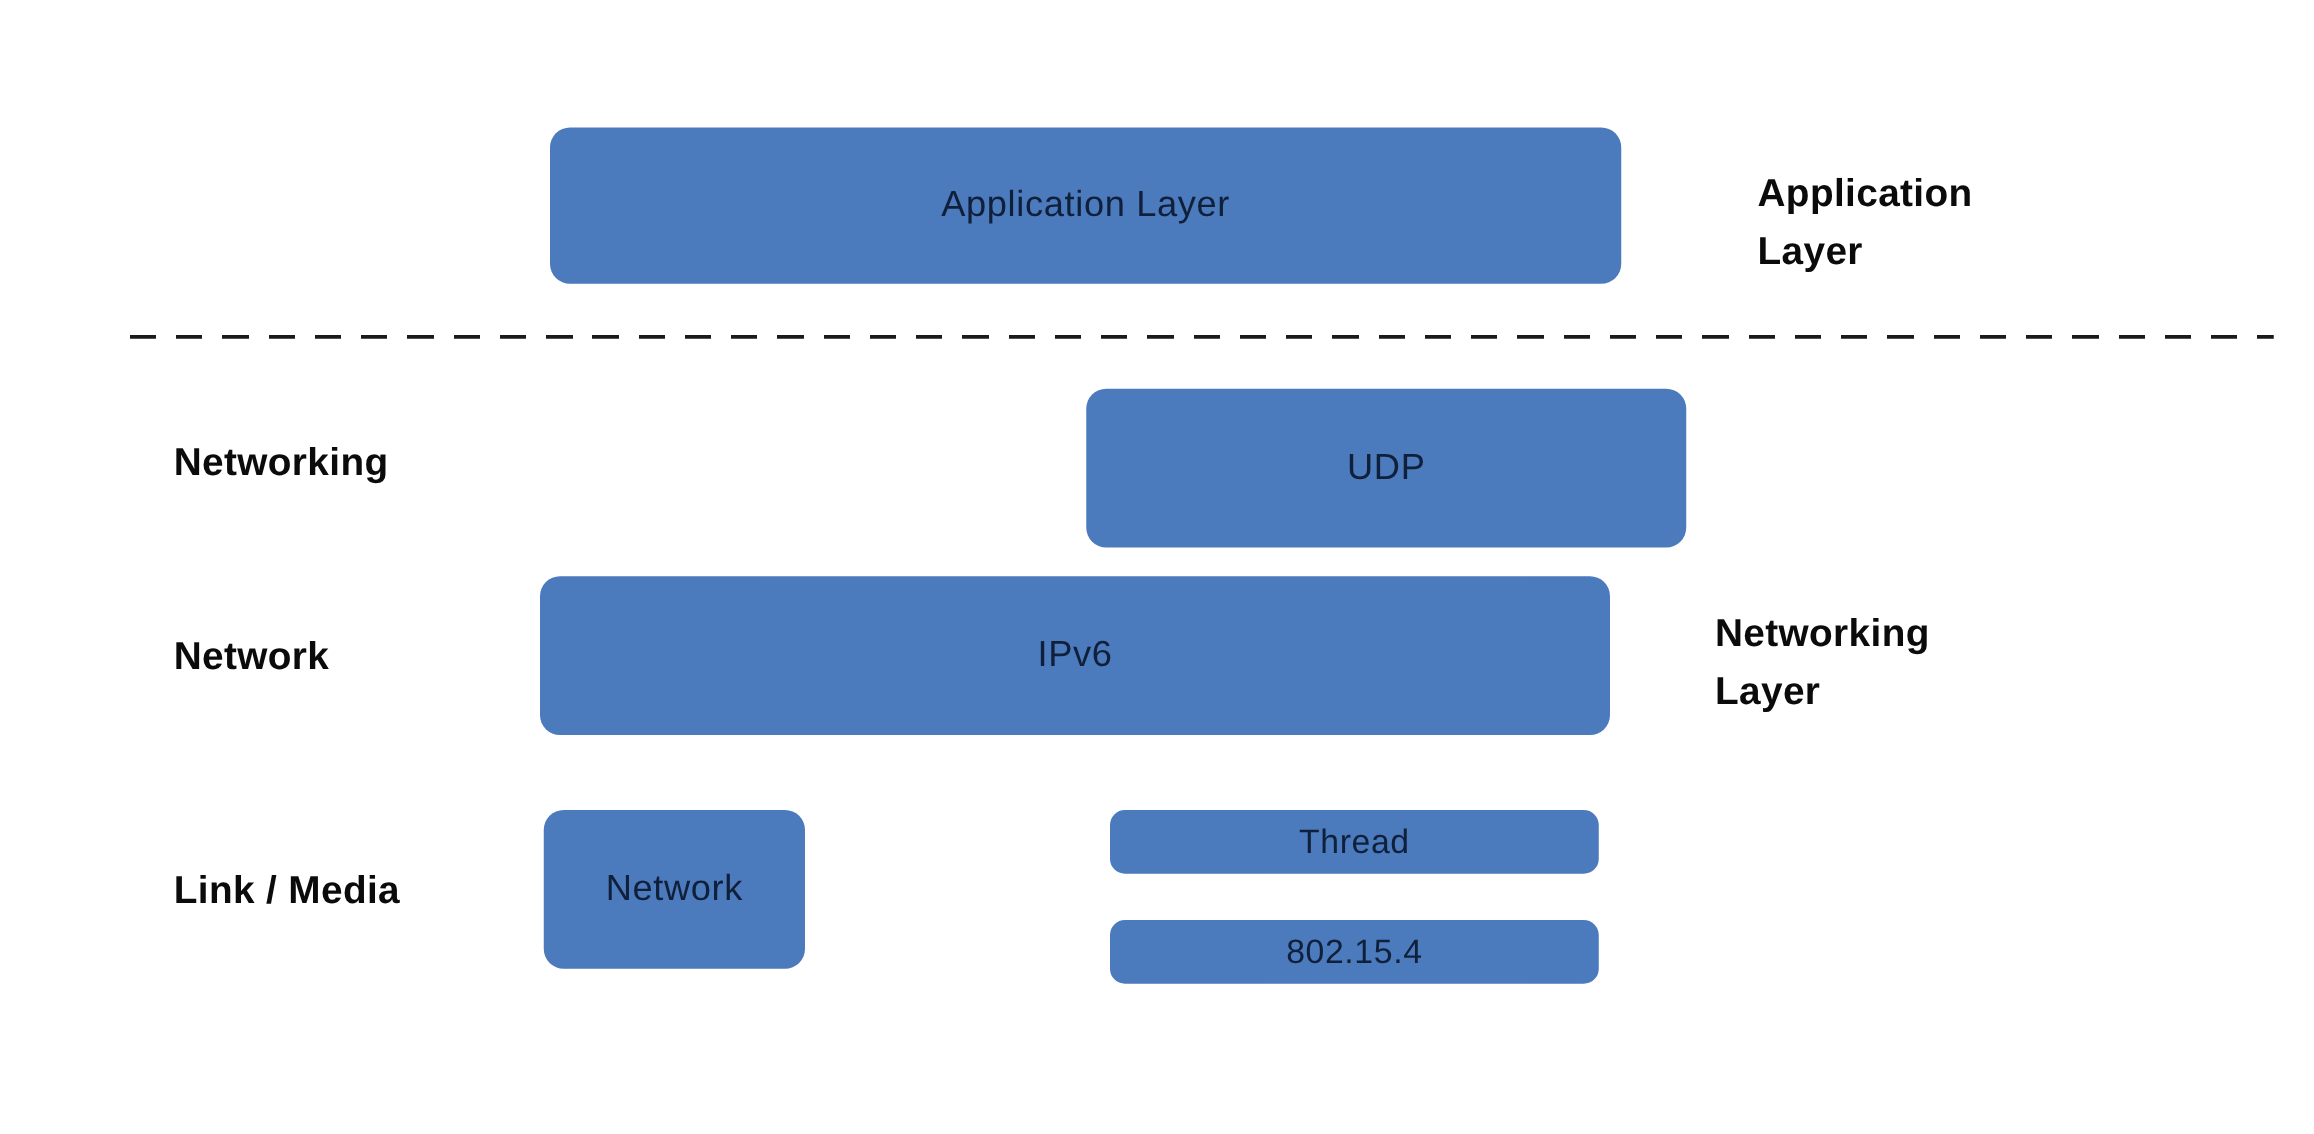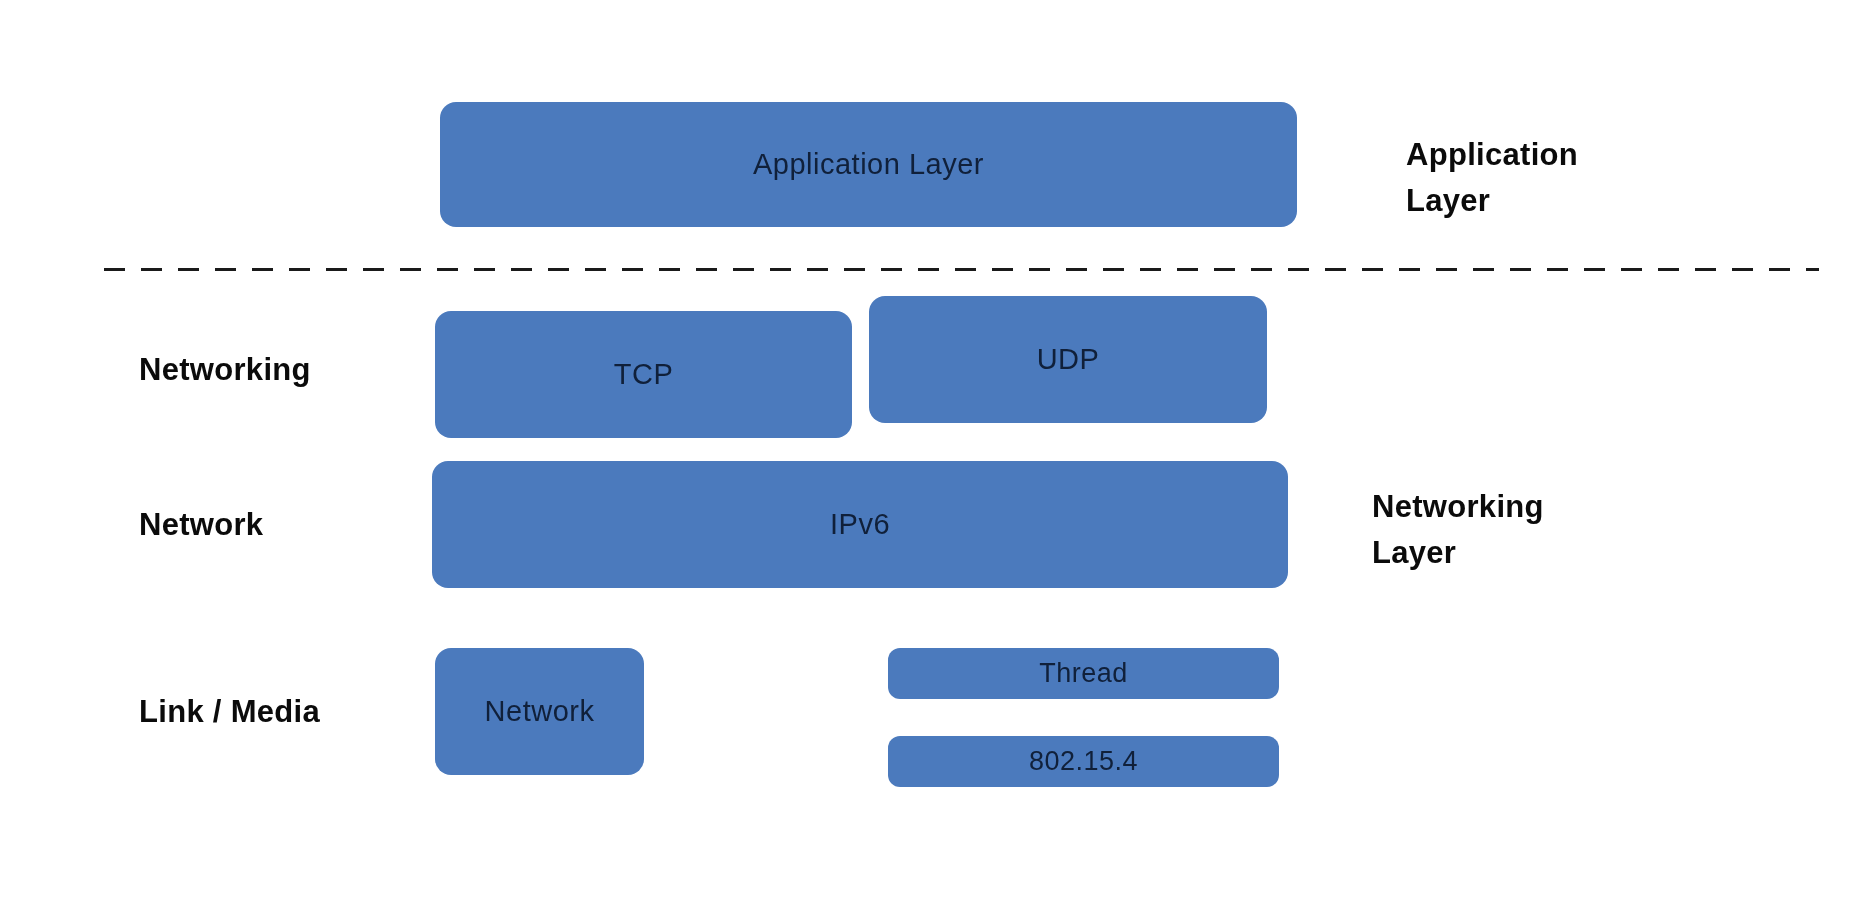--- a/index.html
+++ b/index.html
@@ -54,21 +54,21 @@
     background: repeating-linear-gradient(
       to right,
       #1a1a1a 0px, #1a1a1a 21px,
       transparent 21px, transparent 37px
     );
   }
 
   
   .app-box       { left: 376px; top: 38px;  width: 857px; height: 125px; }
   .tcp-box       { left: 371px; top: 247px; width: 417px; height: 127px; }
-  .udp-box       { left: 805px; top: 232px; width: 398px; height: 127px; }
+  .udp-box       { left: 805px; top: 247px; width: 480px; height: 127px; }
   .ipv6-box      { left: 368px; top: 397px; width: 856px; height: 127px; }
   .ethernet-box  { left: 371px; top: 584px; width: 209px; height: 127px; }
   .wifi-box      { left: 616px; top: 584px; width: 174px; height: 127px; }
   .thread-box    { left: 824px; top: 584px; width: 391px; height: 51px; }
   .ieee-box      { left: 824px; top: 672px; width: 391px; height: 51px; }
 
   .transport-label { left: 75px; top: 288px; }
   .network-label   { left: 75px; top: 443px; }
   .link-label      { left: 75px; top: 630px; }
 
@@ -84,21 +84,20 @@
 
   <div class="side-label app-side-label">
     <span>Application</span><br>
     <span>Layer</span>
   </div>
 
   <div class="dashed-divider"></div>
 
   <div class="row-label transport-label">Networking</div>
 
-  <div class="box tcp-box">TCP</div>
 
   <div class="box udp-box">UDP</div>
 
   <div class="row-label network-label">Network</div>
 
   <div class="box ipv6-box">IPv6</div>
 
   <div class="side-label net-side-label">
     <span>Networking</span><br>
     <span>Layer</span>

